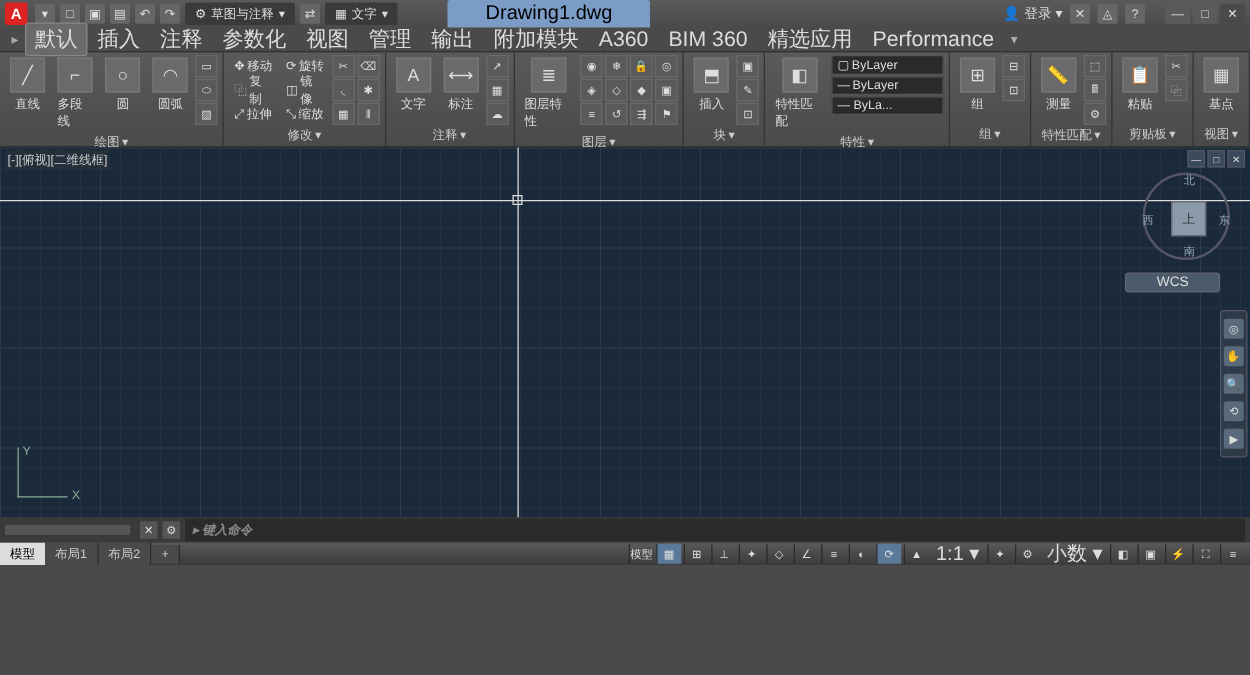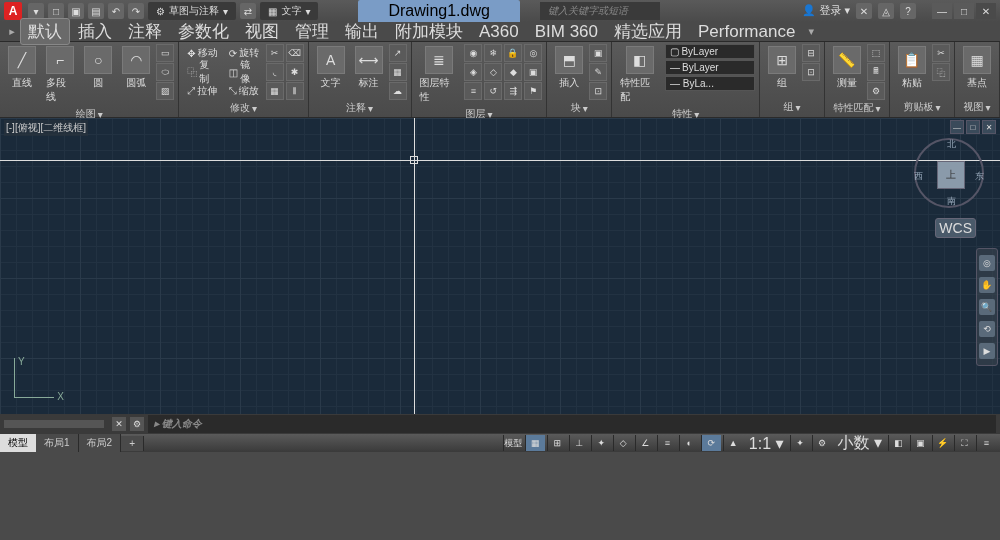--- a/index.html
+++ b/index.html
@@ -47,21 +47,21 @@
 .ucs { position:absolute; left:14px; bottom:16px; width:40px; height:40px; }
 .ucs-y { position:absolute; left:0; bottom:0; width:1px; height:40px; background:#8a9; }
 .ucs-x { position:absolute; left:0; bottom:0; width:40px; height:1px; background:#8a9; }
 .ucs-ly { position:absolute; left:4px; top:-2px; font-size:10px; color:#8a9; }
 .ucs-lx { position:absolute; right:-10px; bottom:-4px; font-size:10px; color:#8a9; }
 .navcube { position:absolute; right:16px; top:20px; width:70px; height:70px; }
 .navcube-ring { width:70px; height:70px; border:2px solid #556; border-radius:50%; position:relative; }
 .navcube-face { position:absolute; left:21px; top:21px; width:28px; height:28px; background:#8a9aaa; border:1px solid #667; display:flex; align-items:center; justify-content:center; font-size:10px; color:#333; }
 .nc-dir { position:absolute; font-size:9px; color:#9ab; }
 .nc-n { top:-2px; left:31px; } .nc-s { bottom:-2px; left:31px; } .nc-e { right:-2px; top:30px; } .nc-w { left:-2px; top:30px; }
-.wcs-badge { position:absolute; right:24px; top:100px; background:#4a5a6a; border:1px solid #667; padding:1px 3px; font-size:14px; border-radius:3px; }
+.wcs-badge { position:absolute; right:24px; top:100px; background:#4a5a6a; border:1px solid #667; padding:1px 24px; font-size:11px; border-radius:3px; }
 .navbar { position:absolute; right:2px; top:130px; width:22px; background:rgba(60,70,80,.6); border:1px solid #556; border-radius:3px; display:flex; flex-direction:column; align-items:center; gap:6px; padding:6px 0; }
 .nav-btn { width:16px; height:16px; background:#5a6a7a; border-radius:2px; font-size:9px; display:flex; align-items:center; justify-content:center; }
 .cmdbar { height:20px; background:#3a3a3a; display:flex; align-items:center; padding:0 4px; gap:4px; position:relative; }
 .cmd-handle { width:100px; height:8px; background:#555; margin-right:4px; }
 .cmd-ico { width:14px; height:14px; background:#555; display:flex; align-items:center; justify-content:center; font-size:9px; }
 .cmd-input { flex:1; background:#2a2a2a; color:#888; padding:2px 6px; font-size:10px; font-style:italic;font-weight:bold; }
 .statusbar { height:18px; background:linear-gradient(#5a5a5a,#3a3a3a); display:flex; align-items:center; }
 .model-tab { background:#ddd; color:#000; padding:2px 8px; font-size:10px; }
 .layout-tab { background:#4a4a4a; color:#ccc; padding:2px 8px; font-size:10px; border-right:1px solid #2a2a2a; }
 .status-right { margin-left:auto; display:flex; align-items:center; gap:2px; padding-right:4px; }
@@ -79,21 +79,20 @@
     <div class="qat-btn">□</div>
     <div class="qat-btn">▣</div>
     <div class="qat-btn">▤</div>
     <div class="qat-btn">↶</div>
     <div class="qat-btn">↷</div>
     <div class="ws-drop">⚙ <span>草图与注释</span> ▾</div>
     <div class="qat-btn">⇄</div>
     <div class="ws-drop">▦ <span>文字</span> ▾</div>
   </div>
   <div class="doc-tab">Drawing1.dwg</div>
-  <div class="search-box">键入关键字或短语</div>
   <div class="title-right">
     <span>👤 <span>登录</span> ▾</span>
     <span class="qat-btn">✕</span>
     <span class="qat-btn">◬</span>
     <span class="qat-btn">?</span>
     <div class="win-btns">
       <div class="win-btn">—</div>
       <div class="win-btn">□</div>
       <div class="win-btn close">✕</div>
     </div>

